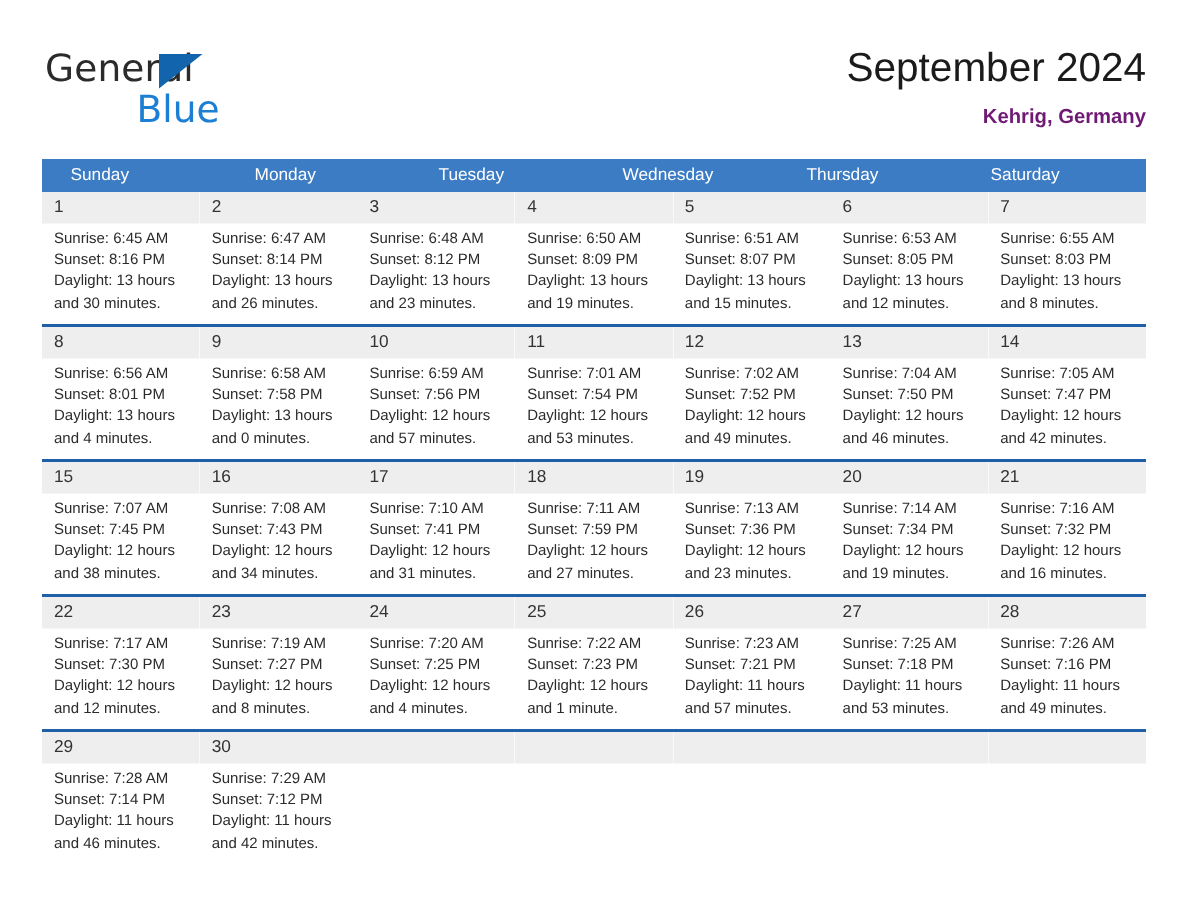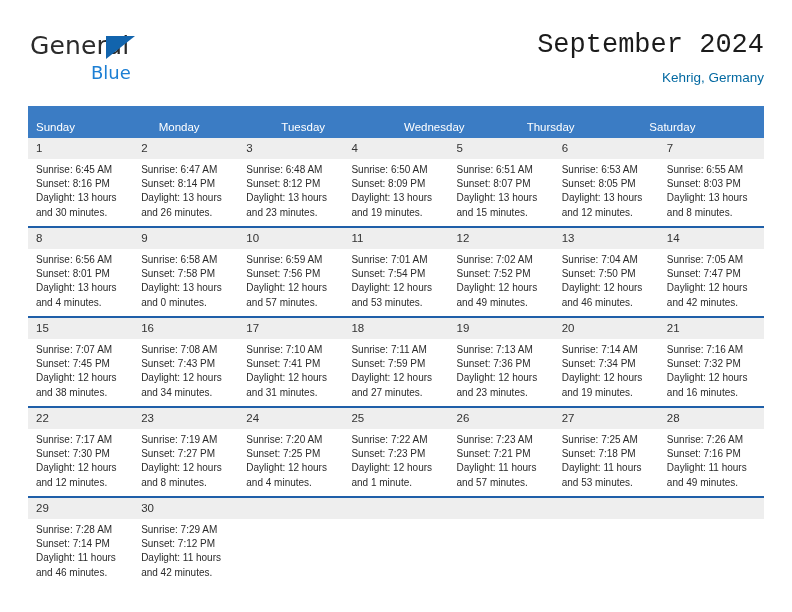--- a/index.html
+++ b/index.html
@@ -54,73 +54,72 @@
     top: 4px;
     width: 0;
     height: 0;
     border-left: 29px solid #1264ad;
     border-bottom: 23px solid transparent;
   }
   .logo-blue {
     position: absolute;
     left: 61px;
     top: 27px;
-    font-size: 18px;
+    font-size: 25px;
     color: #1c7fd4;
     font-family: "DejaVu Sans", sans-serif;
     font-weight: 400;
     line-height: 28px;
   }
   .title-block {
     position: absolute;
     right: 0;
     top: 0;
     text-align: right;
   }
   .cal-title {
     font-size: 27px;
     color: #1b1b1b;
     font-weight: 400;
     line-height: 34px;
     white-space: nowrap;
-    font-family: Liberation Mono, monospace;
+    font-family: Liberation Sans, sans-serif;
   }
   .cal-subtitle {
     margin-top: 8px;
     font-size: 13.5px;
-    color: #0369a1;
-    font-weight: normal;
+    color: #701a75;
+    font-weight: bold;
     line-height: 16px;
     white-space: nowrap;
     font-family: "Liberation Sans", sans-serif;
   }
 
   
   .calendar {
     position: absolute;
     left: 28px;
     top: 106px;
     width: 736px;
   }
   .weekday-row {
     display: flex;
     width: 100%;
     background: #3b7cc4;
   }
   .weekday {
     flex: 1 1 0;
     box-sizing: border-box;
-    padding: 4px 0 4px 8px;
+    padding: 4px 0 4px 19px;
     color: #ffffff;
     font-size: 11.5px;
     line-height: 14px;
     font-family: "Liberation Sans", sans-serif;
     white-space: nowrap;
     overflow: hidden;
-    margin-top: 10px;
   }
   .week-row {
     display: flex;
     width: 100%;
     border-top: 2px solid #1f5fa8;
     box-sizing: border-box;
   }
   .week-row.first {
     border-top: none;
   }

